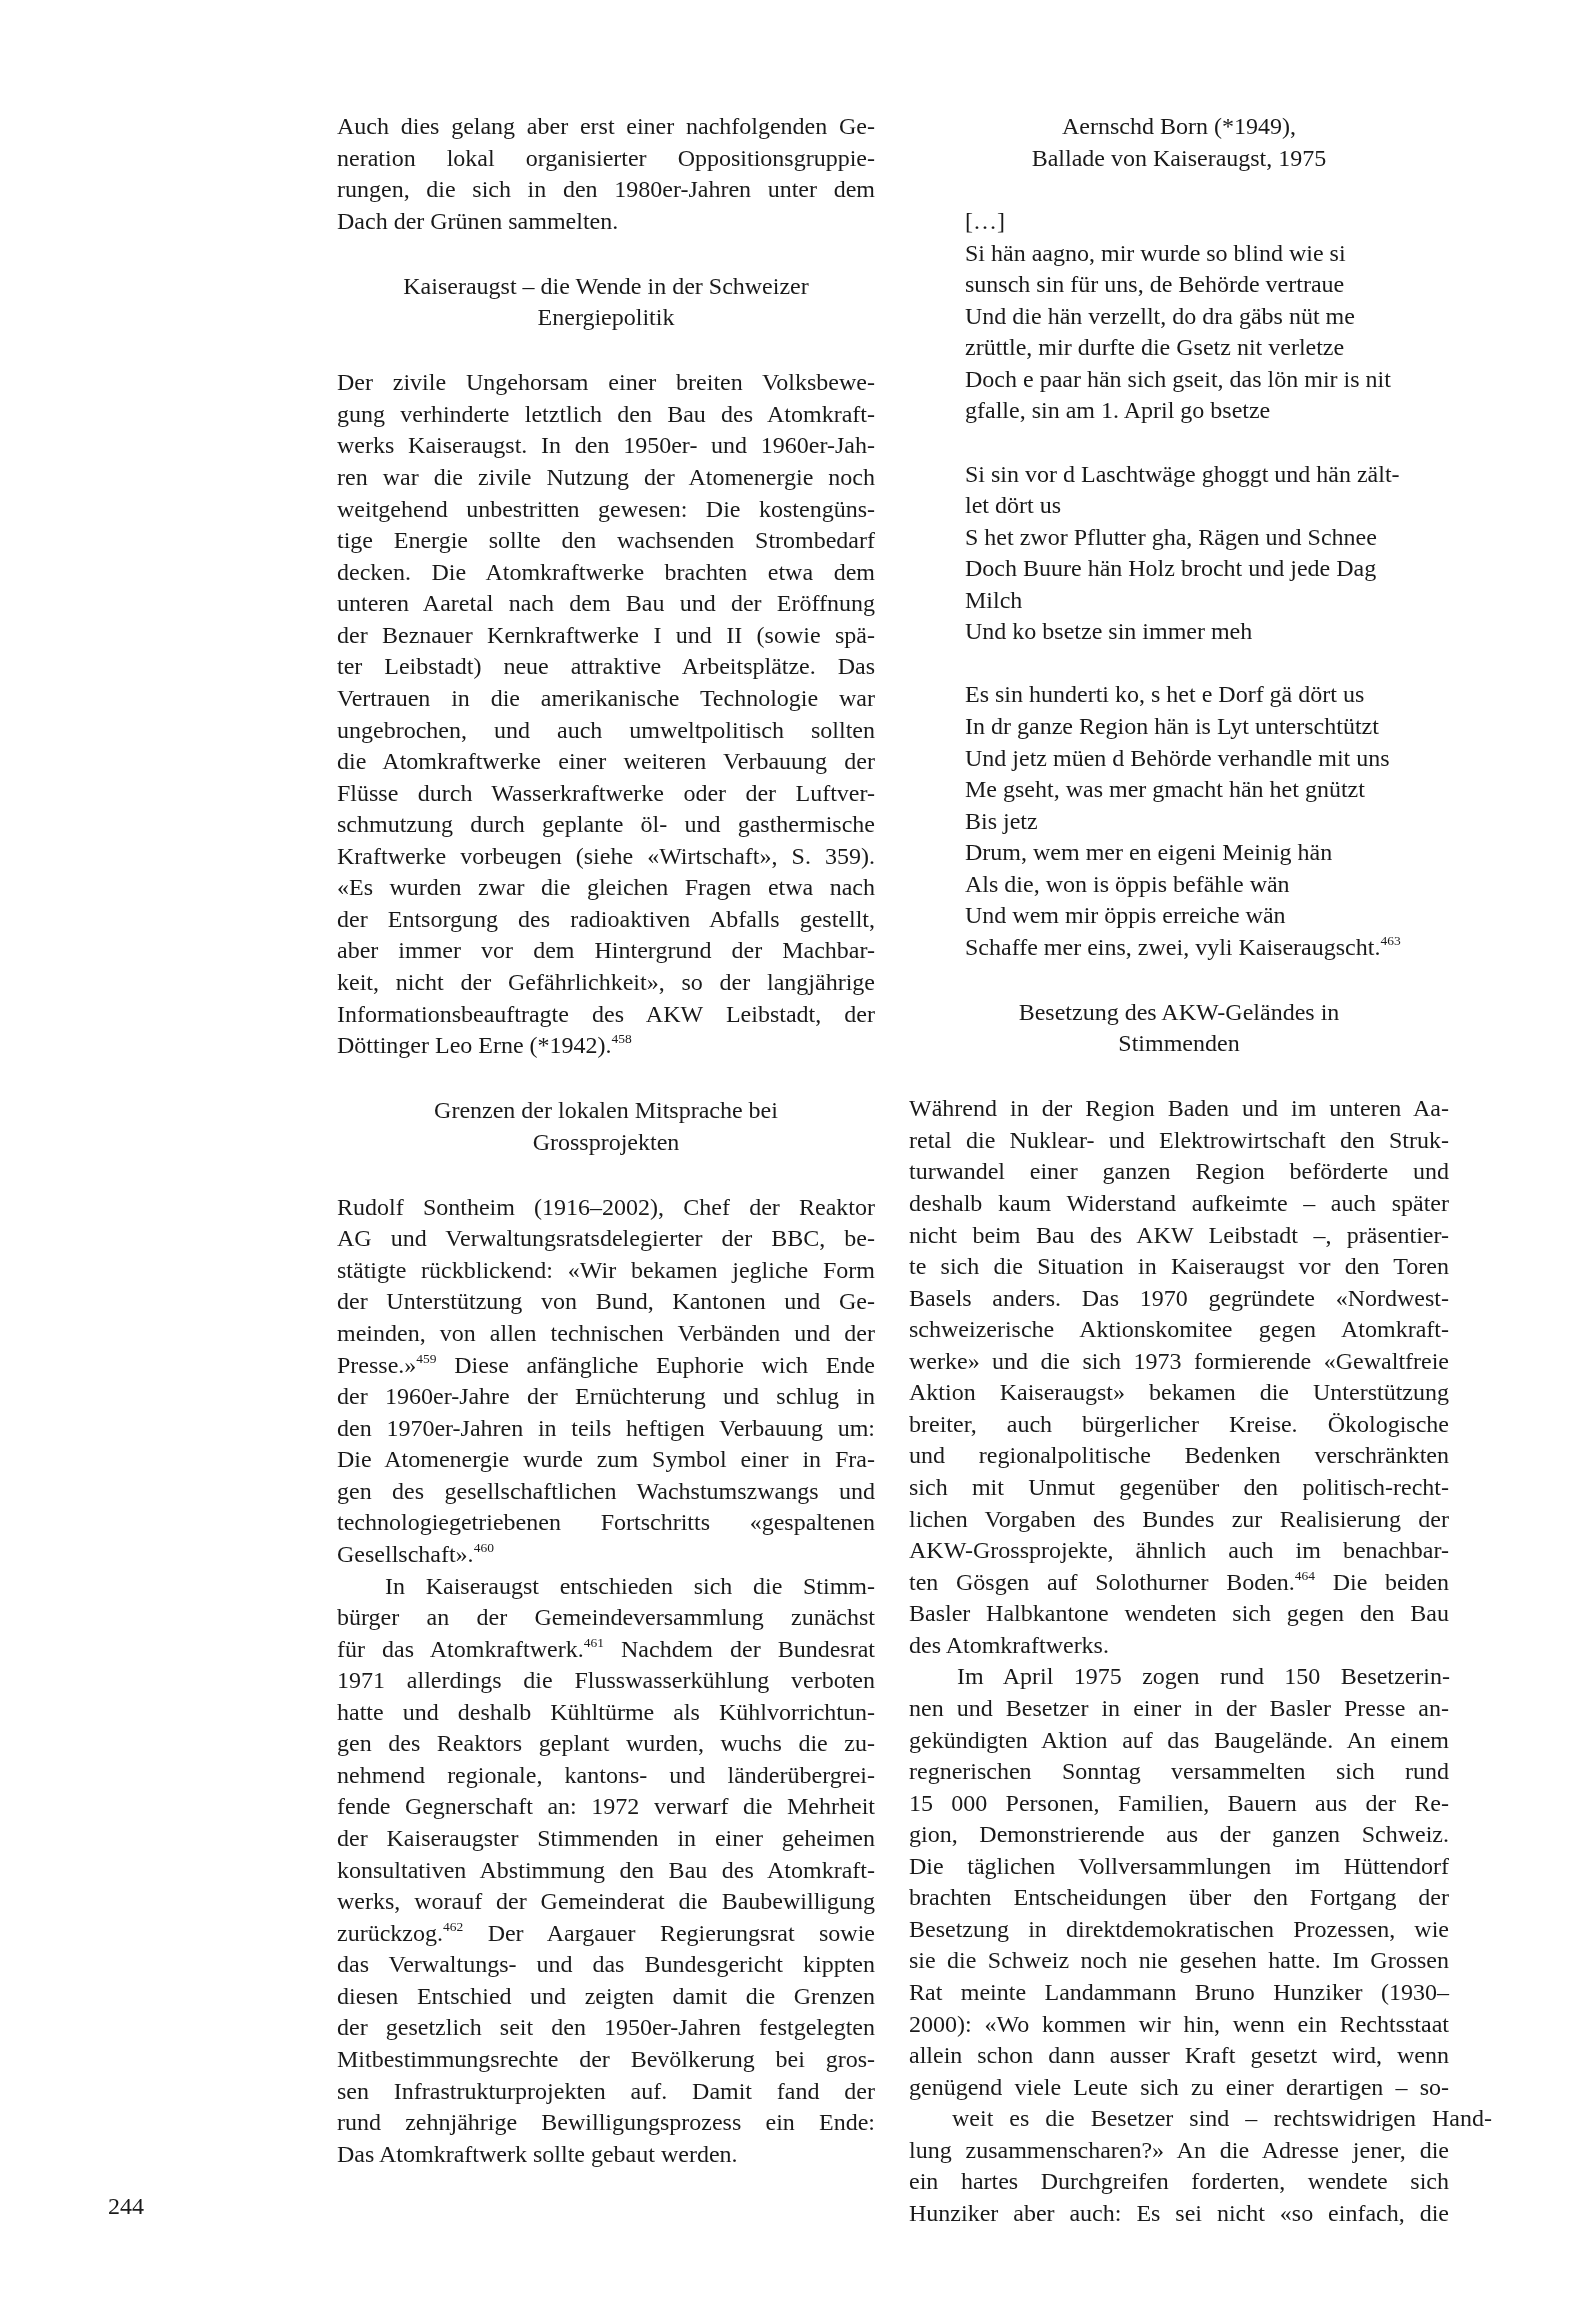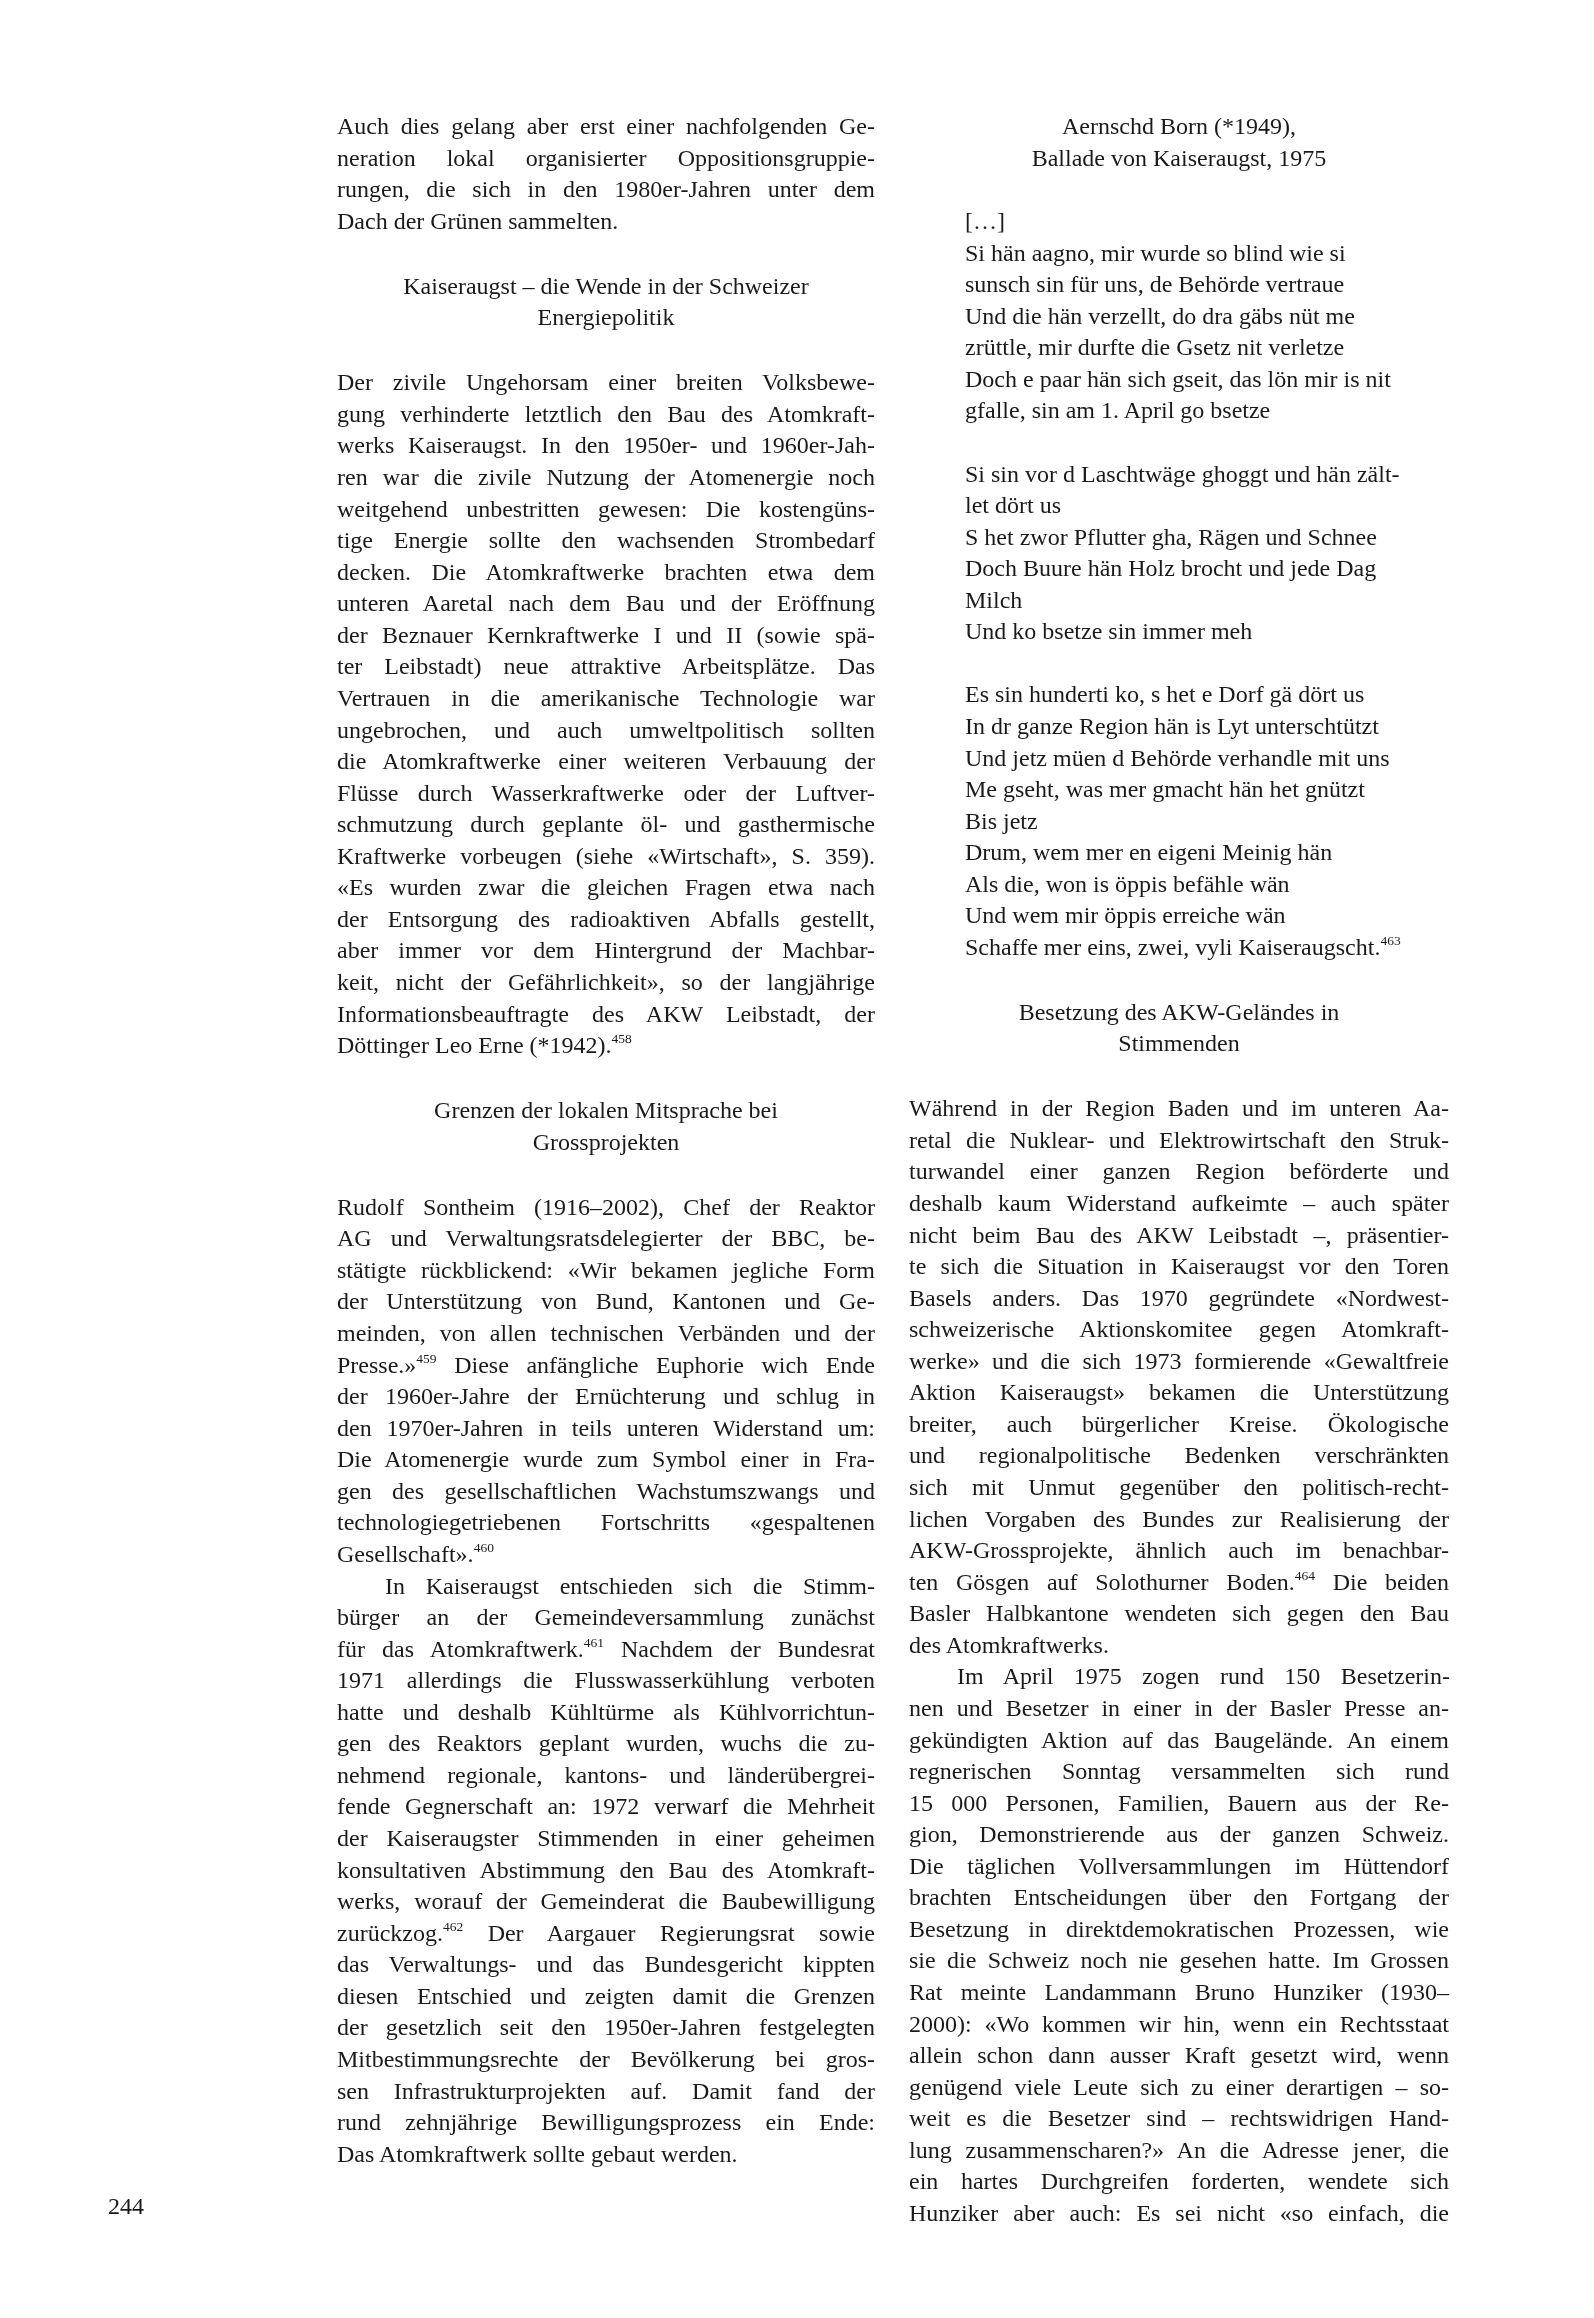--- a/index.html
+++ b/index.html
@@ -50,21 +50,21 @@
     <div class="line " style="top: 1029px; width: 538px;">Döttinger Leo Erne (*1942).<sup>458</sup></div>
     <div class="line c" style="top: 1094px; width: 538px;">Grenzen der lokalen Mitsprache bei</div>
     <div class="line c" style="top: 1126px; width: 538px;">Grossprojekten</div>
     <div class="line j" style="top: 1191px; width: 538px;">Rudolf Sontheim (1916–2002), Chef der Reaktor</div>
     <div class="line j" style="top: 1222px; width: 538px;">AG und Verwaltungsratsdelegierter der BBC, be-</div>
     <div class="line j" style="top: 1254px; width: 538px;">stätigte rückblickend: «Wir bekamen jegliche Form</div>
     <div class="line j" style="top: 1285px; width: 538px;">der Unterstützung von Bund, Kantonen und Ge-</div>
     <div class="line j" style="top: 1317px; width: 538px;">meinden, von allen technischen Verbänden und der</div>
     <div class="line j" style="top: 1349px; width: 538px;">Presse.»<sup>459</sup> Diese anfängliche Euphorie wich Ende</div>
     <div class="line j" style="top: 1380px; width: 538px;">der 1960er-Jahre der Ernüchterung und schlug in</div>
-    <div class="line j" style="top: 1412px; width: 538px;">den 1970er-Jahren in teils unteren Widerstand um:</div>
+    <div class="line j" style="top: 1412px; width: 538px;">den 1970er-Jahren in teils heftigen Verbauung um:</div>
     <div class="line j" style="top: 1443px; width: 538px;">Die Atomenergie wurde zum Symbol einer in Fra-</div>
     <div class="line j" style="top: 1475px; width: 538px;">gen des gesellschaftlichen Wachstumszwangs und</div>
     <div class="line j" style="top: 1506px; width: 538px;">technologiegetriebenen Fortschritts «gespaltenen</div>
     <div class="line " style="top: 1538px; width: 538px;">Gesellschaft».<sup>460</sup></div>
     <div class="line j" style="top: 1570px; width: 490px; left: 48px;">In Kaiseraugst entschieden sich die Stimm-</div>
     <div class="line j" style="top: 1601px; width: 538px;">bürger an der Gemeindeversammlung zunächst</div>
     <div class="line j" style="top: 1633px; width: 538px;">für das Atomkraftwerk.<sup>461</sup> Nachdem der Bundesrat</div>
     <div class="line j" style="top: 1664px; width: 538px;">1971 allerdings die Flusswasserkühlung verboten</div>
     <div class="line j" style="top: 1696px; width: 538px;">hatte und deshalb Kühltürme als Kühlvorrichtun-</div>
     <div class="line j" style="top: 1727px; width: 538px;">gen des Reaktors geplant wurden, wuchs die zu-</div>
@@ -136,19 +136,19 @@
     <div class="line j" style="top: 1787px; width: 540px;">15 000 Personen, Familien, Bauern aus der Re-</div>
     <div class="line j" style="top: 1818px; width: 540px;">gion, Demonstrierende aus der ganzen Schweiz.</div>
     <div class="line j" style="top: 1850px; width: 540px;">Die täglichen Vollversammlungen im Hüttendorf</div>
     <div class="line j" style="top: 1881px; width: 540px;">brachten Entscheidungen über den Fortgang der</div>
     <div class="line j" style="top: 1913px; width: 540px;">Besetzung in direktdemokratischen Prozessen, wie</div>
     <div class="line j" style="top: 1944px; width: 540px;">sie die Schweiz noch nie gesehen hatte. Im Grossen</div>
     <div class="line j" style="top: 1976px; width: 540px;">Rat meinte Landammann Bruno Hunziker (1930–</div>
     <div class="line j" style="top: 2008px; width: 540px;">2000): «Wo kommen wir hin, wenn ein Rechtsstaat</div>
     <div class="line j" style="top: 2039px; width: 540px;">allein schon dann ausser Kraft gesetzt wird, wenn</div>
     <div class="line j" style="top: 2071px; width: 540px;">genügend viele Leute sich zu einer derartigen – so-</div>
-    <div class="line j" style="top: 2102px; width: 540px;">weit es die Besetzer sind – rechtswidrigen Hand-</div>
+    <div class="line j" style="top: 2102px; width: 540px; margin-left: 43px;">weit es die Besetzer sind – rechtswidrigen Hand-</div>
     <div class="line j" style="top: 2134px; width: 540px;">lung zusammenscharen?» An die Adresse jener, die</div>
     <div class="line j" style="top: 2165px; width: 540px;">ein hartes Durchgreifen forderten, wendete sich</div>
     <div class="line j" style="top: 2197px; width: 540px;">Hunziker aber auch: Es sei nicht «so einfach, die</div>
   </div>
 <div id="pageno">244</div>
 
 
 </body></html>

